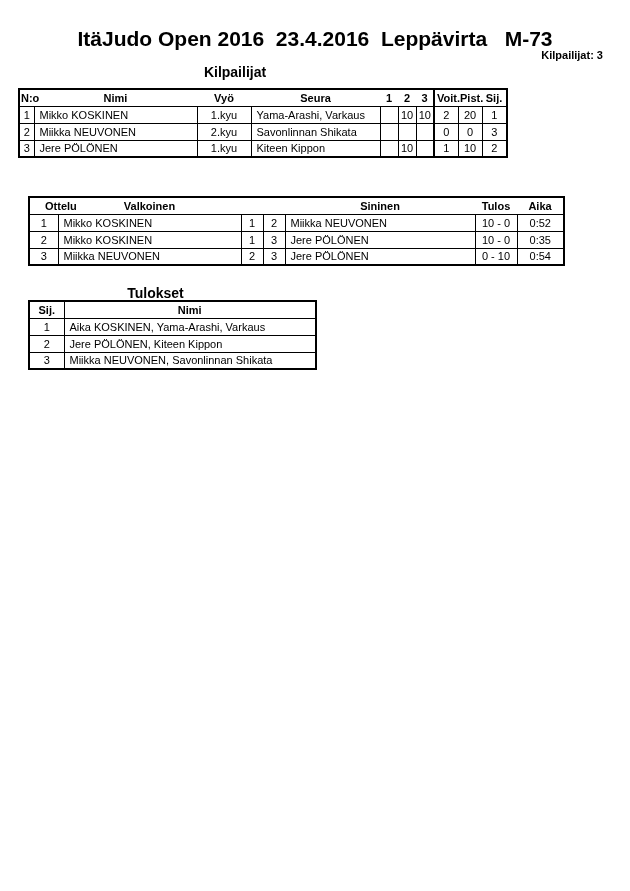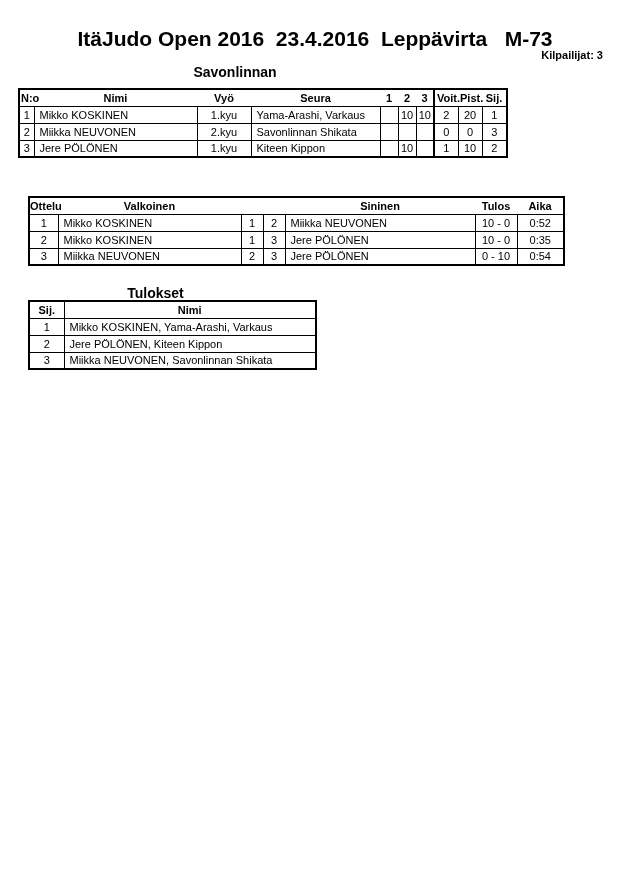--- a/index.html
+++ b/index.html
@@ -73,21 +73,21 @@
   th.div-right { border-right: 1px solid #000; }
 </style>
 </head>
 <body>
 
 <div class="page">
 
   <div class="main-title">ItäJudo Open 2016  23.4.2016  Leppävirta   M-73</div>
   <div class="participants-count">Kilpailijat: 3</div>
 
-  <div class="section-title sec-kilpailijat">Savonlinnan</div>
+  <div class="section-title sec-kilpailijat">Kilpailijat</div>
 
   <table class="t-kilpailijat">
     <colgroup>
       <col style="width:15px">
         <col style="width:163px">
         <col style="width:54px">
         <col style="width:129px">
       <col style="width:18px">
         <col style="width:18px">
         <col style="width:18px">
@@ -153,21 +153,21 @@
       <col style="width:29px">
         <col style="width:183px">
         <col style="width:22px">
         <col style="width:22px">
       <col style="width:190px">
         <col style="width:42px">
         <col style="width:47px">
     </colgroup>
     <tbody>
         <tr>
-      <th class="left" style="padding-left:0">Ottelu</th>
+      <th class="left" style="padding-left:15px">Ottelu</th>
       <th>Valkoinen</th>
       <th></th>
       <th></th>
       <th>Sininen</th>
       <th>Tulos</th>
       <th>Aika</th>
     </tr>
     <tr>
       <td class="center">1</td>
       <td class="left">Mikko KOSKINEN</td>
@@ -205,21 +205,21 @@
       <col style="width:35px">
         <col style="width:252px">
     </colgroup>
     <tbody>
         <tr>
       <th class="div-right">Sij.</th>
       <th>Nimi</th>
     </tr>
     <tr>
       <td class="center">1</td>
-      <td class="left">Mikko KOSKINEN, Yama-Arashi, Varkaus</td>
+      <td class="left">Aika KOSKINEN, Yama-Arashi, Varkaus</td>
     </tr>
     <tr>
       <td class="center">2</td>
       <td class="left">Jere PÖLÖNEN, Kiteen Kippon</td>
     </tr>
     <tr>
       <td class="center">3</td>
       <td class="left">Miikka NEUVONEN, Savonlinnan Shikata</td>
     </tr>
   </tbody>

